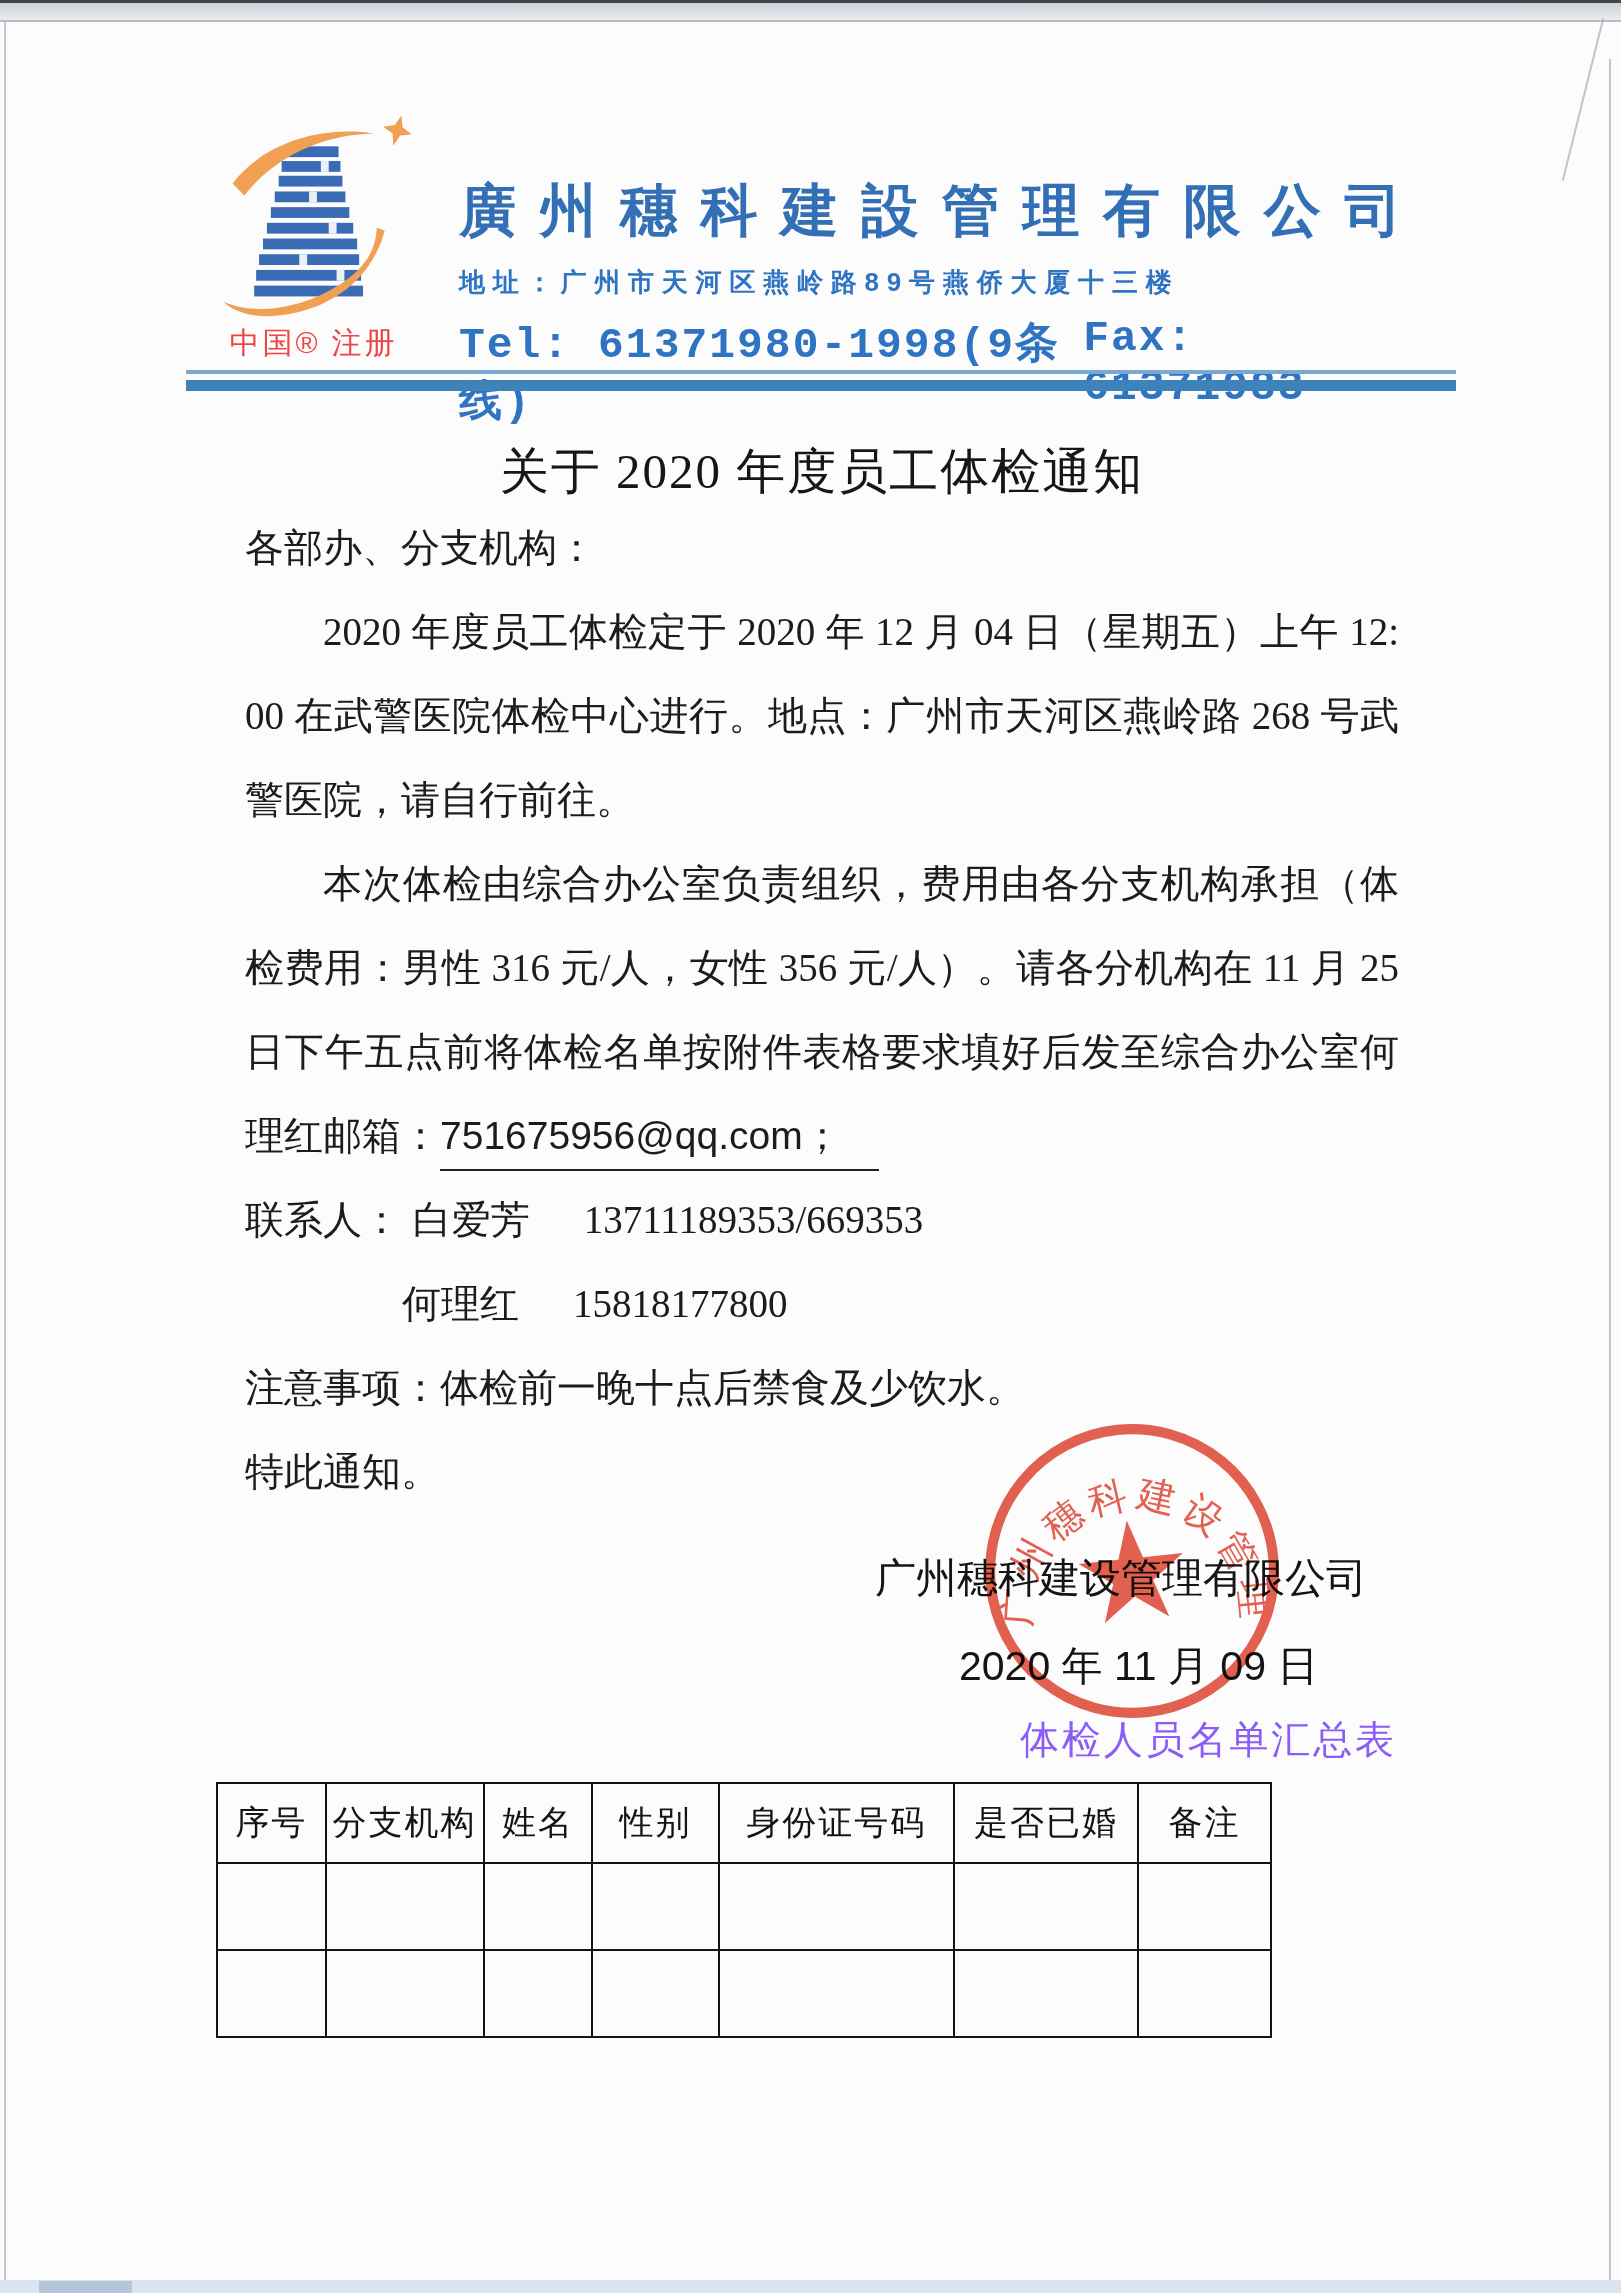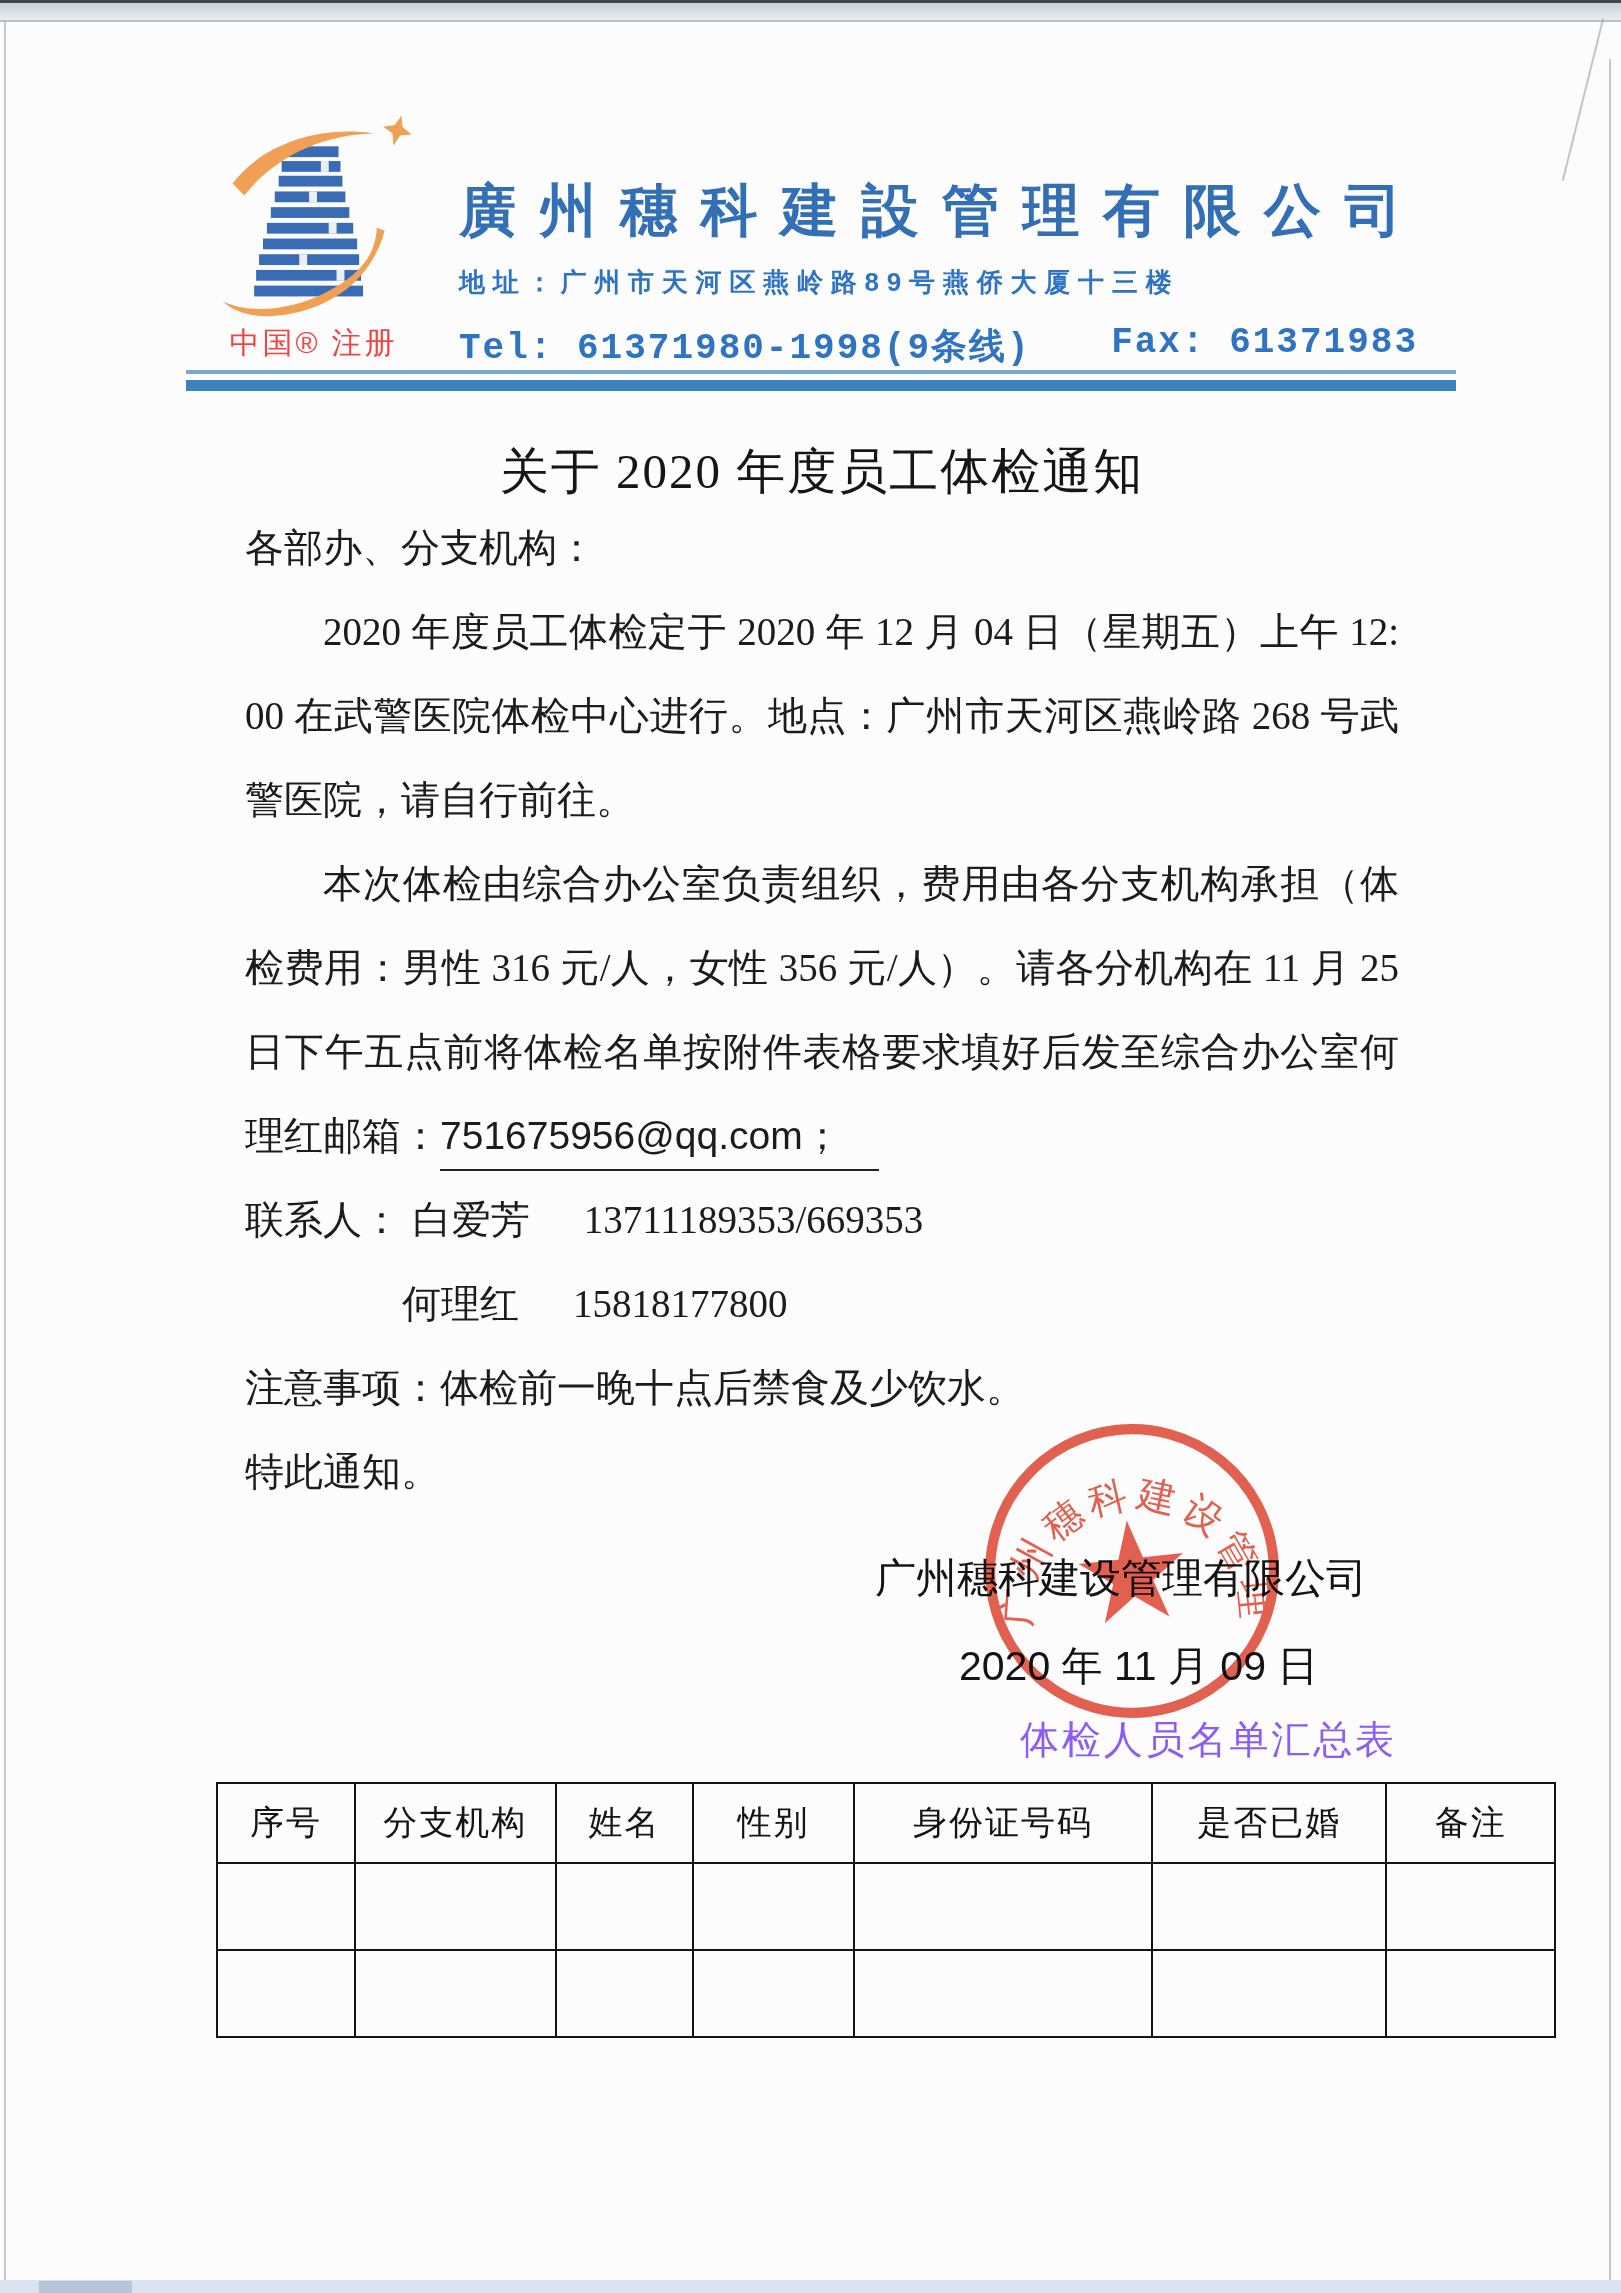--- a/index.html
+++ b/index.html
@@ -27,21 +27,21 @@
     font-size:30px;letter-spacing:2.9px;color:#ef4444;}
   .company-name{position:absolute;left:459px;top:173px;white-space:nowrap;
     font-family:"Liberation Sans","DejaVu Sans",sans-serif;font-weight:bold;
     font-size:57px;letter-spacing:23.5px;color:#336fb5;}
   .address-line{position:absolute;left:459px;top:265px;white-space:nowrap;
     font-family:"Liberation Sans","DejaVu Sans",sans-serif;font-weight:bold;
     font-size:26px;letter-spacing:7.8px;color:#2e74c2;}
   .telfax-row{position:absolute;left:459px;top:314px;width:959px;display:flex;
     justify-content:space-between;
     font-family:"Liberation Mono","DejaVu Sans Mono",monospace;font-weight:bold;
-    font-size:36px;letter-spacing:2px;color:#2e74c2;margin-top:8px;}
+    font-size:43px;letter-spacing:2px;color:#2e74c2;}
   .rule-thin{position:absolute;left:186px;top:370px;width:1270px;height:3.9px;background:#79a9d0;}
   .rule-thick{position:absolute;left:186px;top:380px;width:1270px;height:10.8px;background:#3d82b8;}
 
   
   .doc-title{position:absolute;left:245px;top:439px;width:1154px;text-align:center;
     font-size:49px;letter-spacing:2px;color:#161616;font-family:Liberation Serif, serif;}
   .body-block{position:absolute;left:245px;top:506px;width:1154px;
     font-size:39px;line-height:84px;text-align:justify;word-break:break-all;}
   .body-block p{margin:0;}
   .indent{text-indent:2em;}
@@ -57,21 +57,21 @@
   .sig-date{position:absolute;left:959px;top:1639px;white-space:nowrap;
     font-family:"Liberation Sans","DejaVu Sans",sans-serif;font-size:41px;color:#141414;}
 
   
   .seal{position:absolute;left:980px;top:1419px;width:304px;height:304px;
     transform:rotate(-6deg);opacity:.88;mix-blend-mode:multiply;}
 
   
   .table-title{position:absolute;left:245px;top:1713px;width:1152px;text-align:right;
     font-size:39px;letter-spacing:2.9px;color:#8b5cf6;}
-  .roster{position:absolute;left:216px;top:1782px;width:1340px;border-collapse:collapse;
+  .roster{position:absolute;left:216px;top:1782px;width:1056px;border-collapse:collapse;
     table-layout:fixed;padding-left:33px;}
   .roster th,.roster td{border:2px solid #141414;}
   .roster{border:2.9px solid #141414;}
   .roster th{height:76px;font-size:34px;font-weight:normal;letter-spacing:2px;
     text-align:center;vertical-align:middle;color:#141414;}
   .roster td{height:83px;}
 </style>
 </head>
 <body>
 

